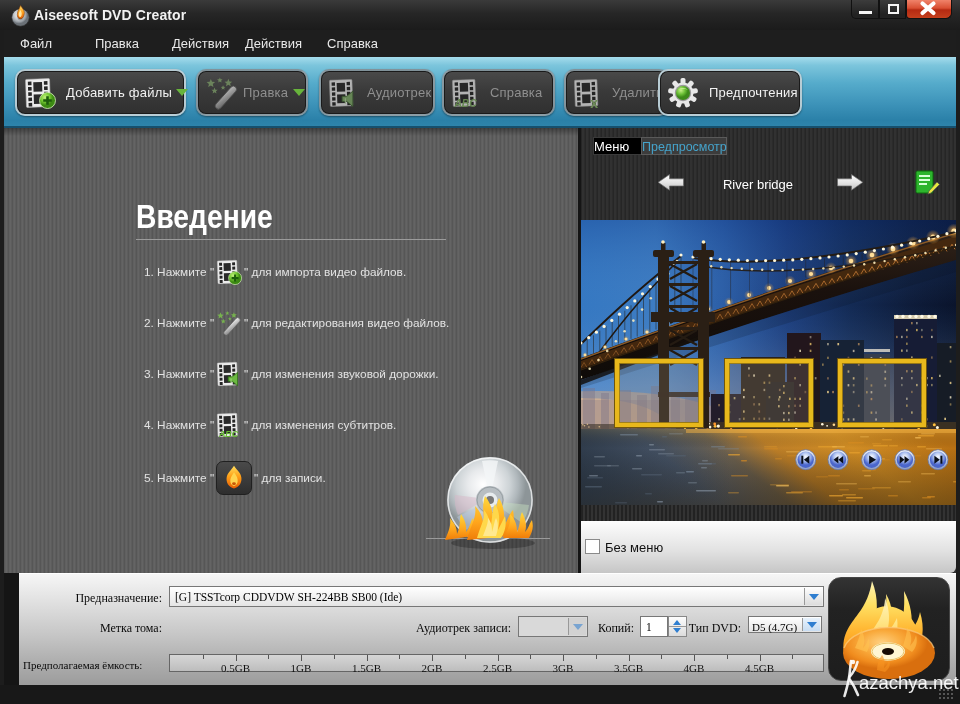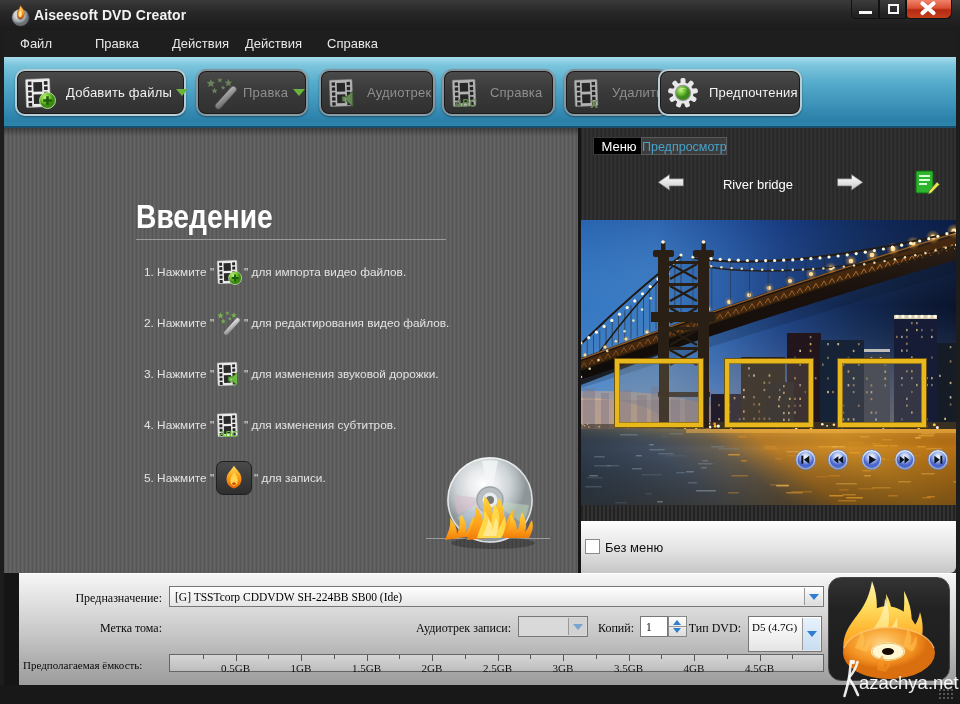--- a/index.html
+++ b/index.html
@@ -34,21 +34,21 @@
 #left { left:4px; top:128px; width:574px; height:445px;
   background:repeating-linear-gradient(90deg,#565656 0 1px,#606060 1px 2px,#646464 2px 3px,#5d5d5d 3px 4px); }
 #lefttopshadow { left:4px; top:128px; width:574px; height:8px; background:linear-gradient(180deg,rgba(0,0,0,0.35),transparent); }
 #right { left:581px; top:128px; width:375px; height:445px;
   background:repeating-linear-gradient(90deg,#262626 0 1px,#313131 1px 3px,#2b2b2b 3px 4px); }
 #vvedenie { left:136px; top:197px; color:#fff; font-size:34px; font-weight:bold; transform:scaleX(0.83); transform-origin:0 0; letter-spacing:0; }
 #vline { left:136px; top:239px; width:310px; height:1px; background:#9b9b9b; }
 .step { position:absolute; color:#e2e2e2; font-size:11.8px; display:flex; align-items:center; white-space:nowrap; }
 .ibox { display:inline-block; }
 #tab-menu { left:12px; top:9px; width:52px; height:18px; background:#000; color:#fff;
-  font-size:13px; text-align:center; line-height:18px; border:1px solid #3a3a3a; }
+  font-size:13px; line-height:18px; border:1px solid #3a3a3a; }
 #tab-prev { left:60px; top:9px; width:86px; height:18px; background:#3c3c3c; color:#45a3cb;
   font-size:12.5px; text-align:center; line-height:18px; border:1px solid #5a5a5a; }
 .navarr { position:absolute; top:45px; }
 #navtxt { position:absolute; top:49px; left:137px; width:80px; text-align:center; color:#fff; font-size:13px; }
 #preview { left:0; top:92px; }
 #darkstrip { left:0; top:377px; width:375px; height:16px;
   background:repeating-linear-gradient(90deg,#222 0 2px,#333 2px 4px); }
 #nomenu { left:0; top:393px; width:375px; height:52px;
   background:linear-gradient(180deg,#fdfdfd 0%,#e3e3e3 55%,#c6c6c6 100%); border-radius:0 0 6px 0; }
 #nmcheck { position:absolute; left:4px; top:18px; width:15px; height:15px; background:#fff; border:1px solid #8a8a8a; }
@@ -1163,21 +1163,21 @@
     <div class="blbl" style="left:540px;top:47px;width:75px">Копий:</div>
     <div class="field" style="left:621px;top:42px;width:28px;height:21px;background:#fff">
       <div class="fieldtxt">1</div>
     </div>
     <div class="abs" style="left:649px;top:42px;width:19px;height:21px;background:linear-gradient(180deg,#fdfdfd,#dcdcdc);border:1px solid #888">
 <div style="position:absolute;left:4px;top:3px;width:0;height:0;border-left:4.5px solid transparent;border-right:4.5px solid transparent;border-bottom:5px solid #2f7ed0"></div>
 <div style="position:absolute;left:4px;bottom:3px;width:0;height:0;border-left:4.5px solid transparent;border-right:4.5px solid transparent;border-top:5px solid #2f7ed0"></div>
 <div style="position:absolute;left:0;top:9px;width:100%;height:1px;background:#999"></div>
     </div>
     <div class="blbl" style="left:630px;top:47px;width:92px">Тип DVD:</div>
-    <div class="field" style="left:729px;top:42px;width:74px;height:36px">
+    <div class="field" style="left:729px;top:42px;width:74px;height:17px">
       <div class="fieldtxt" style="padding-left:3px;font-size:11px">D5 (4.7G)</div>
       <div class="arrbtn" style="background:linear-gradient(180deg,#e8f2fc,#c8ddf2)">
         <div class="bluearr"></div>
       </div>
     </div>
     <div class="blbl" style="left:4px;top:85px;width:145px;text-align:left;font-size:11px;white-space:nowrap">Предполагаемая ёмкость:</div>
     <div id="capbar">
       <div class="tick" style="left:32.8px;height:4px"></div>
       <div class="tick" style="left:65.5px;height:6px"></div>
       <div class="tick" style="left:98.2px;height:4px"></div>

